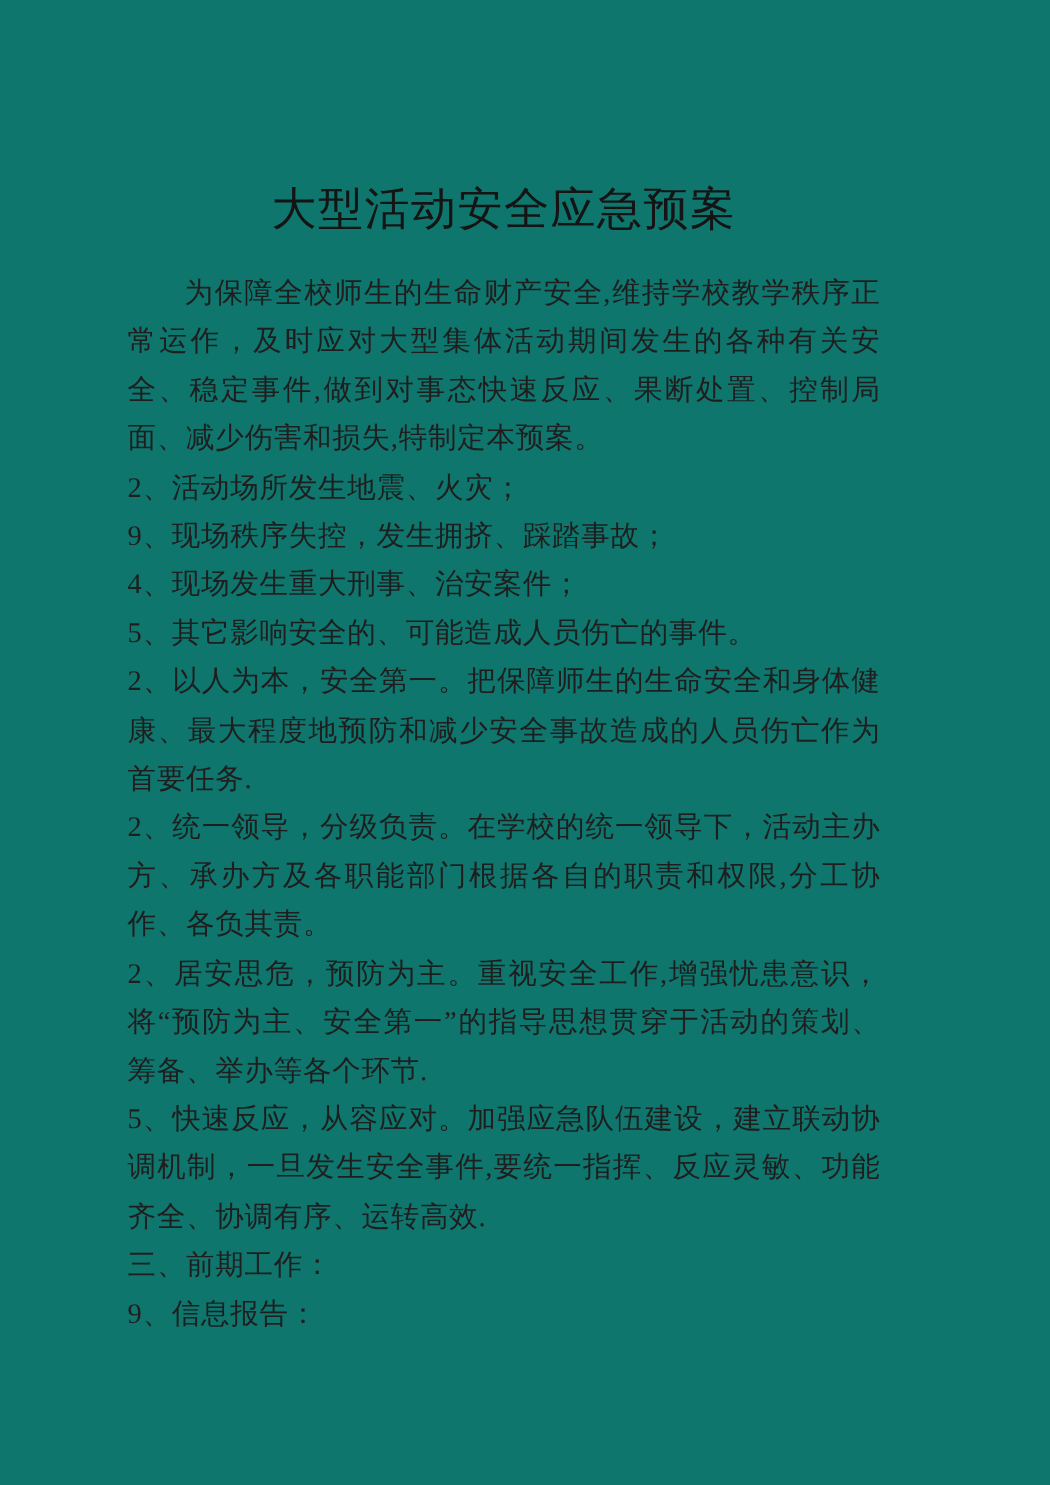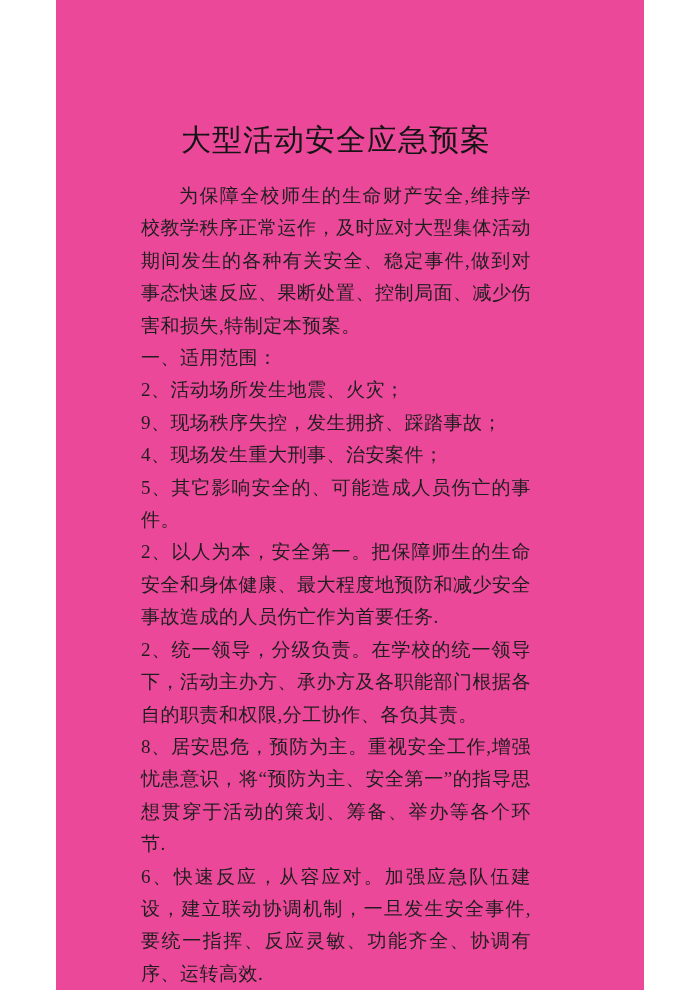--- a/index.html
+++ b/index.html
@@ -2,24 +2,24 @@
 <html><head>
 <meta charset="utf-8">
 <style>
   html, body {
     margin: 0;
     padding: 0;
     background: #ffffff;
   }
   .page {
     position: relative;
-    width: 588px;
+    width: 700px;
     height: 990px;
     margin: 0 auto;
-    background: #ec4899;
+    background: #0f766e;
     overflow: hidden;
     font-family: "Liberation Serif", "DejaVu Serif", serif;
     color: #1e1e1e;
     box-sizing: border-box;
     padding: 118px 113px 0 85px;
   }
   .doc-title {
     font-size: 30px;
     font-weight: normal;
     line-height: 44px;
@@ -40,25 +40,24 @@
   }
 </style>
 </head>
 <body>
 
 <div class="page">
   <h1 class="doc-title">大型活动安全应急预案</h1>
 
   <div class="body-text">
     <p class="indent">为保障全校师生的生命财产安全,维持学校教学秩序正常运作，及时应对大型集体活动期间发生的各种有关安全、稳定事件,做到对事态快速反应、果断处置、控制局面、减少伤害和损失,特制定本预案。</p>
-    <p>一、适用范围：</p>
     <p>2、活动场所发生地震、火灾；</p>
     <p>9、现场秩序失控，发生拥挤、踩踏事故；</p>
     <p>4、现场发生重大刑事、治安案件；</p>
     <p>5、其它影响安全的、可能造成人员伤亡的事件。</p>
     <p>2、以人为本，安全第一。把保障师生的生命安全和身体健康、最大程度地预防和减少安全事故造成的人员伤亡作为首要任务.</p>
     <p>2、统一领导，分级负责。在学校的统一领导下，活动主办方、承办方及各职能部门根据各自的职责和权限,分工协作、各负其责。</p>
-    <p>8、居安思危，预防为主。重视安全工作,增强忧患意识，将“预防为主、安全第一”的指导思想贯穿于活动的策划、筹备、举办等各个环节.</p>
-    <p>6、快速反应，从容应对。加强应急队伍建设，建立联动协调机制，一旦发生安全事件,要统一指挥、反应灵敏、功能齐全、协调有序、运转高效.</p>
+    <p>2、居安思危，预防为主。重视安全工作,增强忧患意识，将“预防为主、安全第一”的指导思想贯穿于活动的策划、筹备、举办等各个环节.</p>
+    <p>5、快速反应，从容应对。加强应急队伍建设，建立联动协调机制，一旦发生安全事件,要统一指挥、反应灵敏、功能齐全、协调有序、运转高效.</p>
     <p>三、前期工作：</p>
     <p>9、信息报告：</p>
   </div>
 </div>
 
 </body></html>

